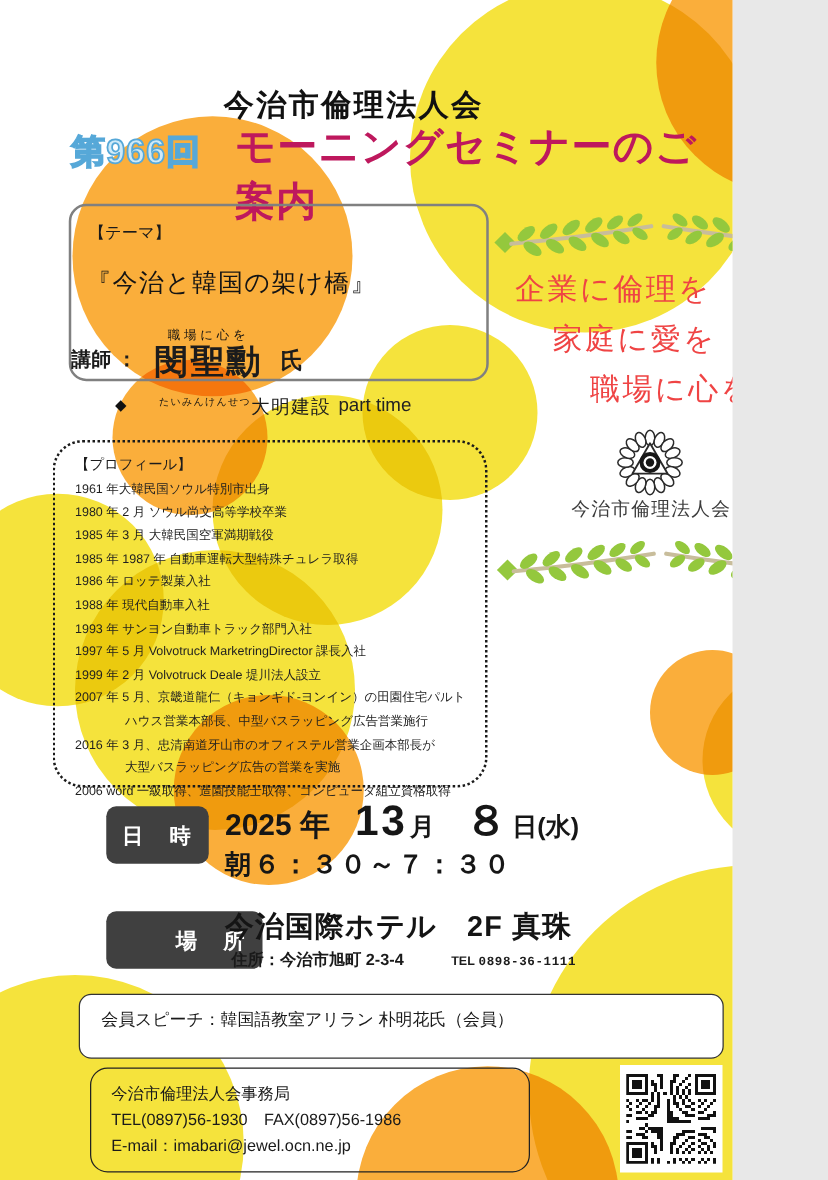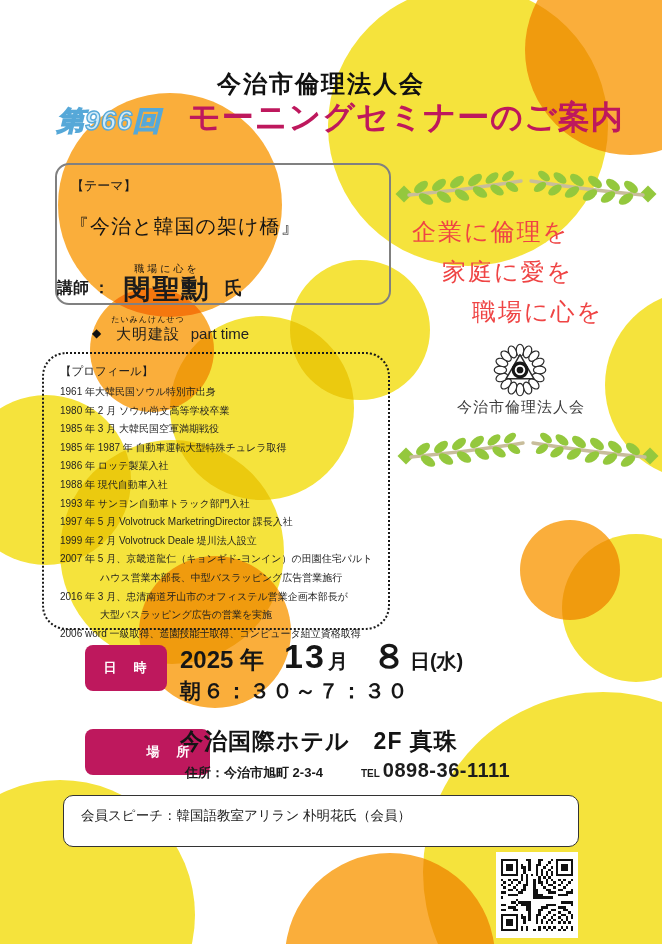--- a/index.html
+++ b/index.html
@@ -1,84 +1,84 @@
 <!DOCTYPE html>
 <html><head>
 <meta charset="utf-8">
 <style>
   html,body { margin:0; padding:0; background:#e8e8e8; }
   .page {
-    position:relative; width:662px; height:944px; overflow:hidden;
+    position:relative; width:586px; height:944px; overflow:hidden;
     background:#fff; isolation:isolate;
     font-family:"Liberation Sans","DejaVu Sans",sans-serif; color:#1c1c1c;
   }
   
   .bg { position:absolute; inset:0; z-index:0; }
   .circle { position:absolute; border-radius:50%; mix-blend-mode:multiply; }
   .c-orange { background:#FAAE3B; }
   .c-yellow { background:#F5E33C; }
   
   .fg { position:absolute; inset:0; z-index:1; }
   .abs { position:absolute; }
   
   .org { left:0; right:0; top:68px; text-align:center; transform:translateX(-10px);
          font-size:24px; font-weight:bold; letter-spacing:2px; color:#111; }
-  .session { left:57px; top:103px; font-size:27px; font-weight:bold; font-style:italic;
+  .session { left:57px; top:103px; font-size:27px; font-weight:bold; 
              color:#cfeaf8; -webkit-text-stroke:1.4px #56a8d8; letter-spacing:1px; }
   .main-title { left:188px; top:96px; font-size:32px; font-weight:bold; color:#be185d; letter-spacing:1px; }
   
   .theme-box { left:55px; top:163px; width:332px; height:138px;
                border:2px solid #808080; border-radius:14px; }
   .theme-label { position:absolute; left:14px; top:12px; font-size:13px; color:#1a1a1a; }
   .theme-title { position:absolute; left:12px; top:48px; font-size:20px; font-weight:500; letter-spacing:1px; color:#141414; }
   
   .speaker-row { left:57px; top:264px; display:flex; align-items:flex-end; }
   .speaker-label { font-size:16px; font-weight:bold; padding-bottom:4px; }
   .name-wrap { display:inline-flex; flex-direction:column; align-items:center; margin-left:14px; }
   .rt { display:block; font-size:10px; letter-spacing:3px; line-height:1; margin-bottom:2px; color:#111; text-align:center; }
   .rt-small { font-size:8px; letter-spacing:1px; }
   .speaker-name { font-size:27px; font-weight:bold; line-height:1; letter-spacing:2px; }
   .honorific { font-size:18px; font-weight:bold; margin-left:14px; padding-bottom:3px; }
   .aff-row { left:92px; top:316px; display:flex; align-items:flex-end; }
   .diamond { font-size:12px; padding-bottom:3px; color:#111; }
-  .aff-wrap { display:inline-flex; flex-direction:column; align-items:center; margin-left:10px; }
+  .aff-wrap { display:inline-flex; margin-left:26px; }
   .aff-name { font-size:15px; font-weight:500; line-height:1.1; letter-spacing:1px; }
   .aff-note { font-size:15px; margin-left:6px; padding-bottom:1px; color:#222; }
   
   .profile-box { left:42px; top:352px; width:348px; height:278px;
                  border:2px dotted #1a1a1a; border-radius:24px; padding:10px 0 0 16px; box-sizing:border-box; }
   .profile-label { font-size:11.5px; margin-bottom:4px; }
   .profile-line { font-size:10px; line-height:18.6px; white-space:pre; color:#1f1f1f; }
   
   .leaf1 { left:395px; top:168px; }
   .leaf2 { left:397px; top:430px; }
   .slogan { left:412px; top:212px; }
   .slogan-line { font-size:24px; letter-spacing:2px; line-height:40px; color:#ef4444; white-space:pre; }
   .slogan-line:nth-child(2){ padding-left:30px; }
   .slogan-line:nth-child(3){ padding-left:60px; }
   .logo { left:492px; top:342px; }
   .logo-caption { left:430px; top:398px; width:182px; text-align:center; font-size:15px; letter-spacing:1px; color:#3c3c3c; }
   
-  .badge { width:82px; height:46px; background:#be185d; border-radius:8px;
+  .badge { width:82px; height:46px; background:#404040; border-radius:8px;
            display:flex; align-items:center; justify-content:center;
-           color:#fff; font-size:13px; font-weight:bold; letter-spacing:2px; }
+           color:#fff; font-size:17px; font-weight:bold; letter-spacing:2px; }
   .badge-datetime { left:85px; top:645px; }
   .badge-place { left:85px; top:729px;padding-left:43px; }
   .date-row { left:180px; top:634px; display:flex; align-items:baseline; color:#161616; }
   .d-year { font-size:24px; font-weight:600; }
   .d-num { font-size:34px; font-weight:600; letter-spacing:2px; }
   .d-m { margin-left:20px; }
   .d-d { margin-left:24px; }
   .d-unit { font-size:20px; font-weight:600; margin-left:2px; }
   .time-row { left:180px; top:677px; font-size:21px; font-weight:600; letter-spacing:2px; color:#161616; }
   .venue-name { left:180px; top:726px; font-size:23px; font-weight:bold; letter-spacing:1px; color:#141414; }
   .addr-row { left:185px; top:759px; display:flex; align-items:baseline; }
   .addr { font-size:13px; font-weight:bold; color:#1a1a1a; }
   .tel-label { font-size:10px; font-weight:bold; margin-left:38px; }
-  .tel-num { font-size:20px; font-weight:bold; margin-left:3px; letter-spacing:0.5px; }
+  .tel-num { font-size:10px; font-weight:bold; margin-left:3px; letter-spacing:0.5px;font-family:Liberation Mono, monospace; }
   
   .speech-box { left:63px; top:795px; width:514px; height:50px; background:#fff;
                 border:1.3px solid #333; border-radius:10px; }
   .speech-text { position:absolute; left:17px; top:11px; font-size:13.5px; color:#1a1a1a; }
   .office-box { left:72px; top:854px; width:352px; height:84px;
                 border:1.4px solid #222; border-radius:14px; padding:9px 0 0 16px; box-sizing:border-box; }
   .office-line { font-size:13px; line-height:21px; color:#1a1a1a; white-space:pre; }
   .qr-wrap { left:496px; top:852px; width:82px; height:86px; background:#fff;
              display:flex; align-items:center; justify-content:center; }
 </style>
@@ -230,20 +230,25 @@
     <div class="abs addr-row">
       <span class="addr">住所：今治市旭町 2-3-4</span>
       <span class="tel-label">TEL</span>
       <span class="tel-num">0898-36-1111</span>
     </div>
 
     <div class="abs speech-box">
       <div class="speech-text">会員スピーチ：韓国語教室アリラン 朴明花氏（会員）</div>
     </div>
 
+    <div class="abs office-box">
+      <div class="office-line">今治市倫理法人会事務局</div>
+      <div class="office-line">TEL(0897)56-1930　FAX(0897)56-1986</div>
+      <div class="office-line">E-mail：imabari@jewel.ocn.ne.jp</div>
+    </div>
 
     <div class="abs qr-wrap">
       <svg id="qr-svg" width="72" height="72" viewBox="0 0 29 29" shape-rendering="crispEdges">
         <rect x="0" y="0" width="29" height="29" fill="#fff"></rect>
         <g id="qr-cells" fill="#111">
             <rect x="0" y="0" width="1" height="1"></rect>
             <rect x="1" y="0" width="1" height="1"></rect>
             <rect x="2" y="0" width="1" height="1"></rect>
             <rect x="3" y="0" width="1" height="1"></rect>
             <rect x="4" y="0" width="1" height="1"></rect>

